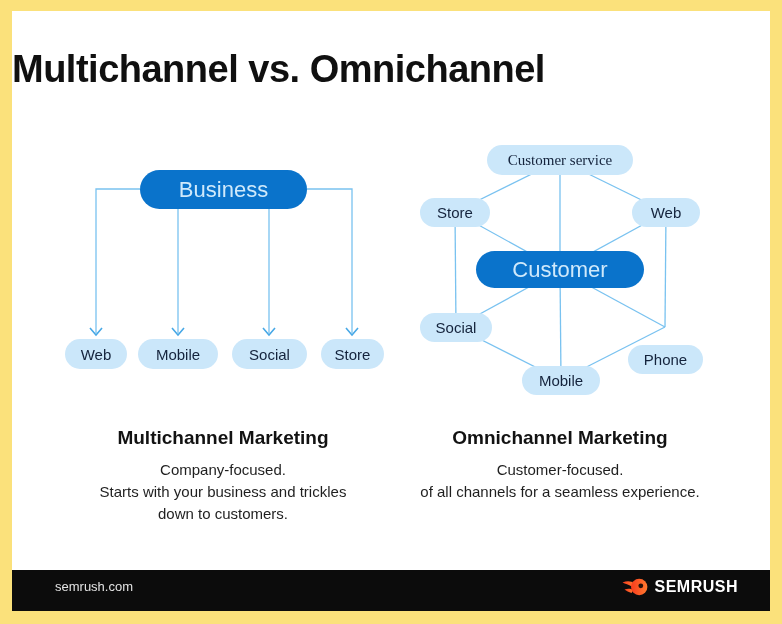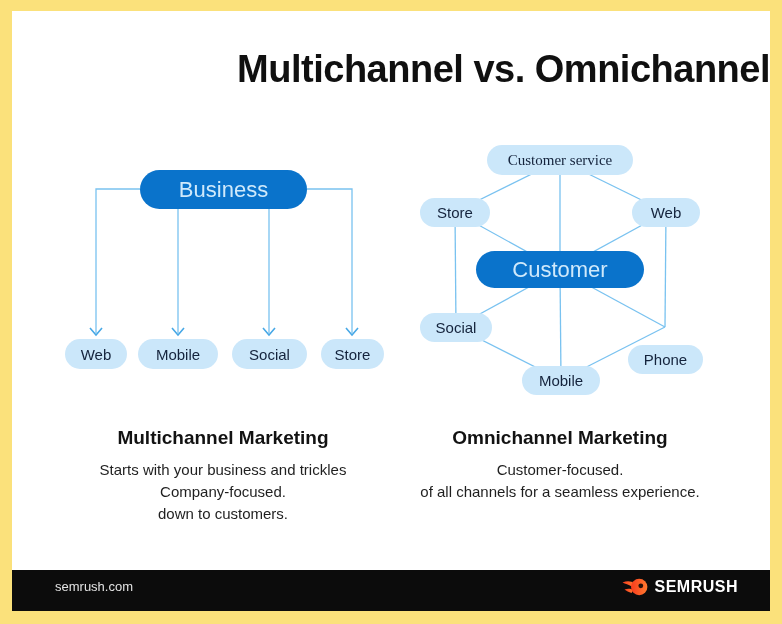--- a/index.html
+++ b/index.html
@@ -10,21 +10,21 @@
     position:relative;
     overflow:hidden;
   }
   .stage{position:absolute;left:0;top:0;width:782px;height:624px;}
   .card{
     position:absolute;left:12px;top:11px;width:758px;height:600px;
     background:#FFFFFF;
   }
   .page-title{
     position:absolute;left:12px;top:48px;width:758px;
-    text-align:right;
+    text-align:left;
     font-size:38px;font-weight:bold;color:#101010;
     letter-spacing:-0.5px;
   }
   svg.connectors{position:absolute;left:0;top:0;width:782px;height:624px;z-index:1;}
   .pill{
     position:absolute;z-index:2;
     display:flex;align-items:center;justify-content:center;
     white-space:nowrap;
   }
   .pill.dark{
@@ -124,22 +124,22 @@
   </div>
   <div class="pill light" style="left:628px;top:313px;width:75px;height:29px;margin-top:32px;">
     <span>Phone</span>
   </div>
   <div class="pill light" style="left:522px;top:366px;width:78px;height:29px;">
     <span>Mobile</span>
   </div>
 
   <div class="section-heading" style="left:43px;top:427px;">Multichannel Marketing</div>
   <div class="section-body" style="left:33px;top:459px;">
+    <div>Company-focused.</div>
     <div>Starts with your business and trickles</div>
-    <div>Company-focused.</div>
     <div>down to customers.</div>
   </div>
 
   <div class="section-heading" style="left:380px;top:427px;">Omnichannel Marketing</div>
   <div class="section-body" style="left:370px;top:459px;">
     <div>Customer-focused.</div>
     <div>of all channels for a seamless experience.</div>
   </div>
 
   <div class="footer">

